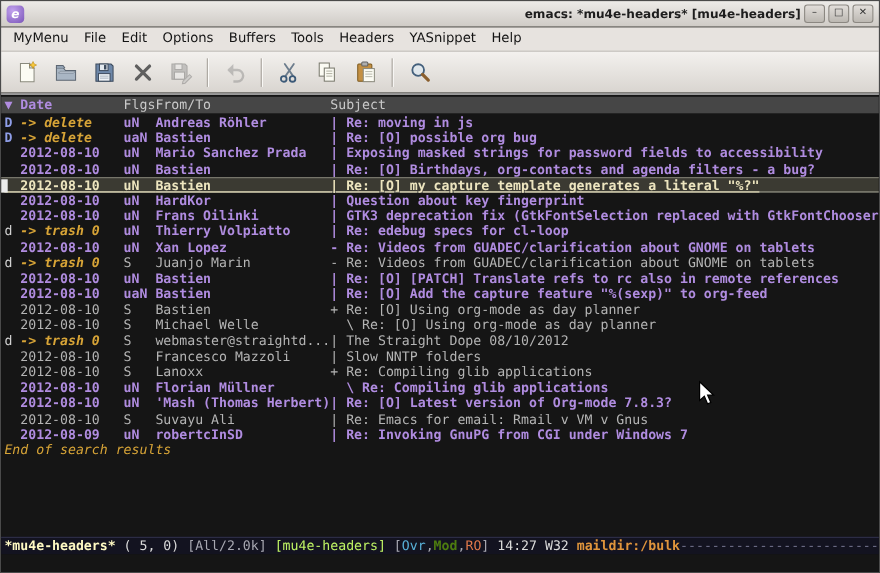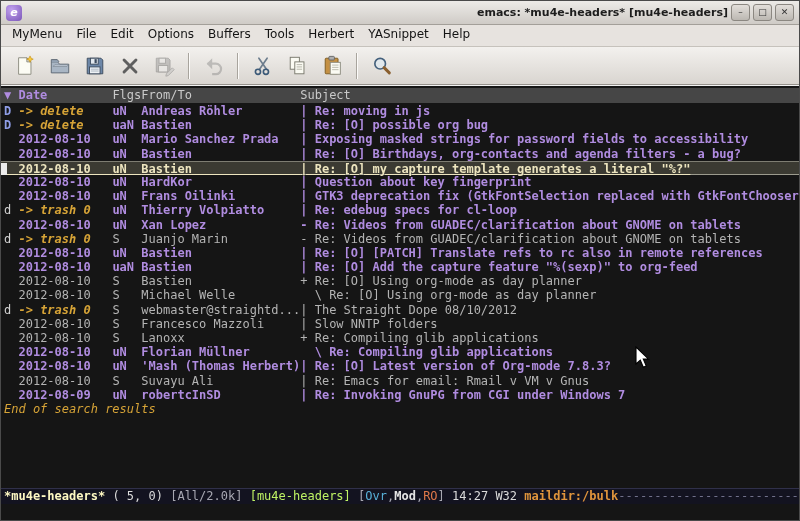--- a/index.html
+++ b/index.html
@@ -42,21 +42,21 @@
   .point-cursor{position:absolute;left:0;top:1px;width:6px;height:12px;background:#ececec;text-decoration:none !important}
   .end-line{color:#d7a437;font-style:italic;white-space:pre;height:14.2px;line-height:14.2px}
 
   
   .mode-line{height:16px;background:#131320;border-top:1px solid #30304a;line-height:15px;white-space:pre;padding-left:3px;overflow:hidden;flex:none;font-family:"DejaVu Sans Mono",monospace;font-size:12px}
   .ml-buffer{color:#fef9c3;font-weight:bold}
   .ml-plain{color:#dadada}
   .ml-dim{color:#a8a8b2}
   .ml-mode{color:#bef264}
   .ml-ovr{color:#58b0d8}
-  .ml-mod{color:#e5e5e5;font-weight:bold}
+  .ml-mod{color:#4d7c0f;font-weight:bold}
   .ml-ro{color:#e0784a}
   .ml-dir{color:#e0953c;font-weight:bold}
   .ml-dashes{color:#70708a}
   .echo{height:16px;background:#151515;flex:none}
 
   .mouse-cursor{position:absolute;left:634px;top:345px;z-index:50;pointer-events:none}
 </style>
 </head>
 <body>
 
@@ -72,21 +72,21 @@
       </div>
   </div>
 
   <div class="menubar">
       <div class="menu-item">MyMenu</div>
       <div class="menu-item">File</div>
       <div class="menu-item">Edit</div>
       <div class="menu-item">Options</div>
       <div class="menu-item">Buffers</div>
       <div class="menu-item">Tools</div>
-      <div class="menu-item">Herbert</div>
+      <div class="menu-item">Headers</div>
       <div class="menu-item">YASnippet</div>
       <div class="menu-item">Help</div>
     </div>
 
   <div class="toolbar">
       <div class="tb-btn">
         <span class="tb-icon">
           <svg width="22" height="22" viewBox="0 0 24 24">
             <path d="M5 3h9l4.5 4.5V21H5z" fill="#fcfcf4" stroke="#8a8a7e"></path>
             <path d="M14 3l4.5 4.5H14z" fill="#d9d9c9" stroke="#8a8a7e"></path>

